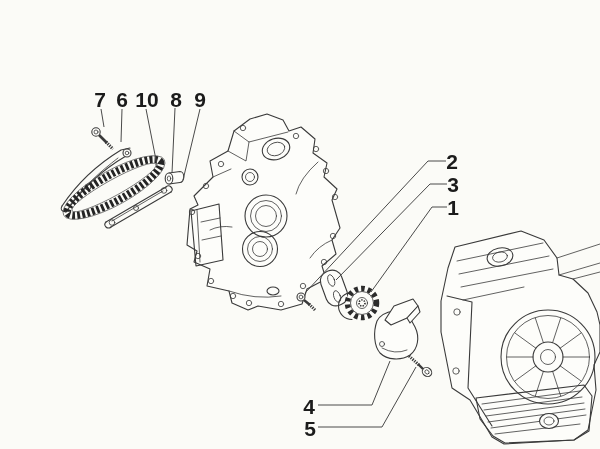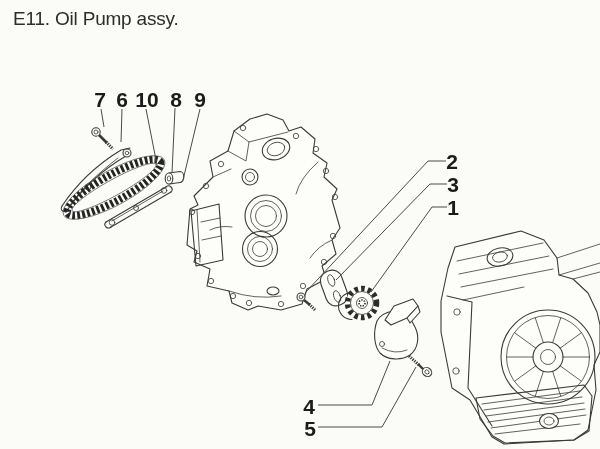--- a/index.html
+++ b/index.html
@@ -19,21 +19,20 @@
   svg .ln{stroke:#3a3a3a;stroke-width:1.1;fill:none;stroke-linejoin:round;stroke-linecap:round;}
   svg .fillpaper{fill:#fdfdfa;}
   svg .leader{stroke:#4a4a4a;stroke-width:1;fill:none;}
   svg .thin{stroke-width:0.8;}
 </style>
 </head>
 <body>
 
 <div class="stage">
 
-  <div class="figure-title">E11. Oil Pump assy.</div>
 
   <svg width="600" height="449" viewBox="0 0 600 449">
 
     <g>
       <path class="ln fillpaper" d="M455,247 L521,231 L544,240 L557,258 L559,275 L573,279 L588,293 L597,312 L600,325 L600,352 L594,365 L596,390 L588,430 L574,440 L504,444 L492,437 L470,400 L452,388 L441,332 L441,301 L448,268 Z"></path>
 
       <path class="ln thin" d="M457,261 L543,243"></path>
       <path class="ln thin" d="M459,274 L549,256"></path>
       <path class="ln thin" d="M461,287 L553,269"></path>
       <path class="ln thin" d="M463,300 L524,287"></path>

